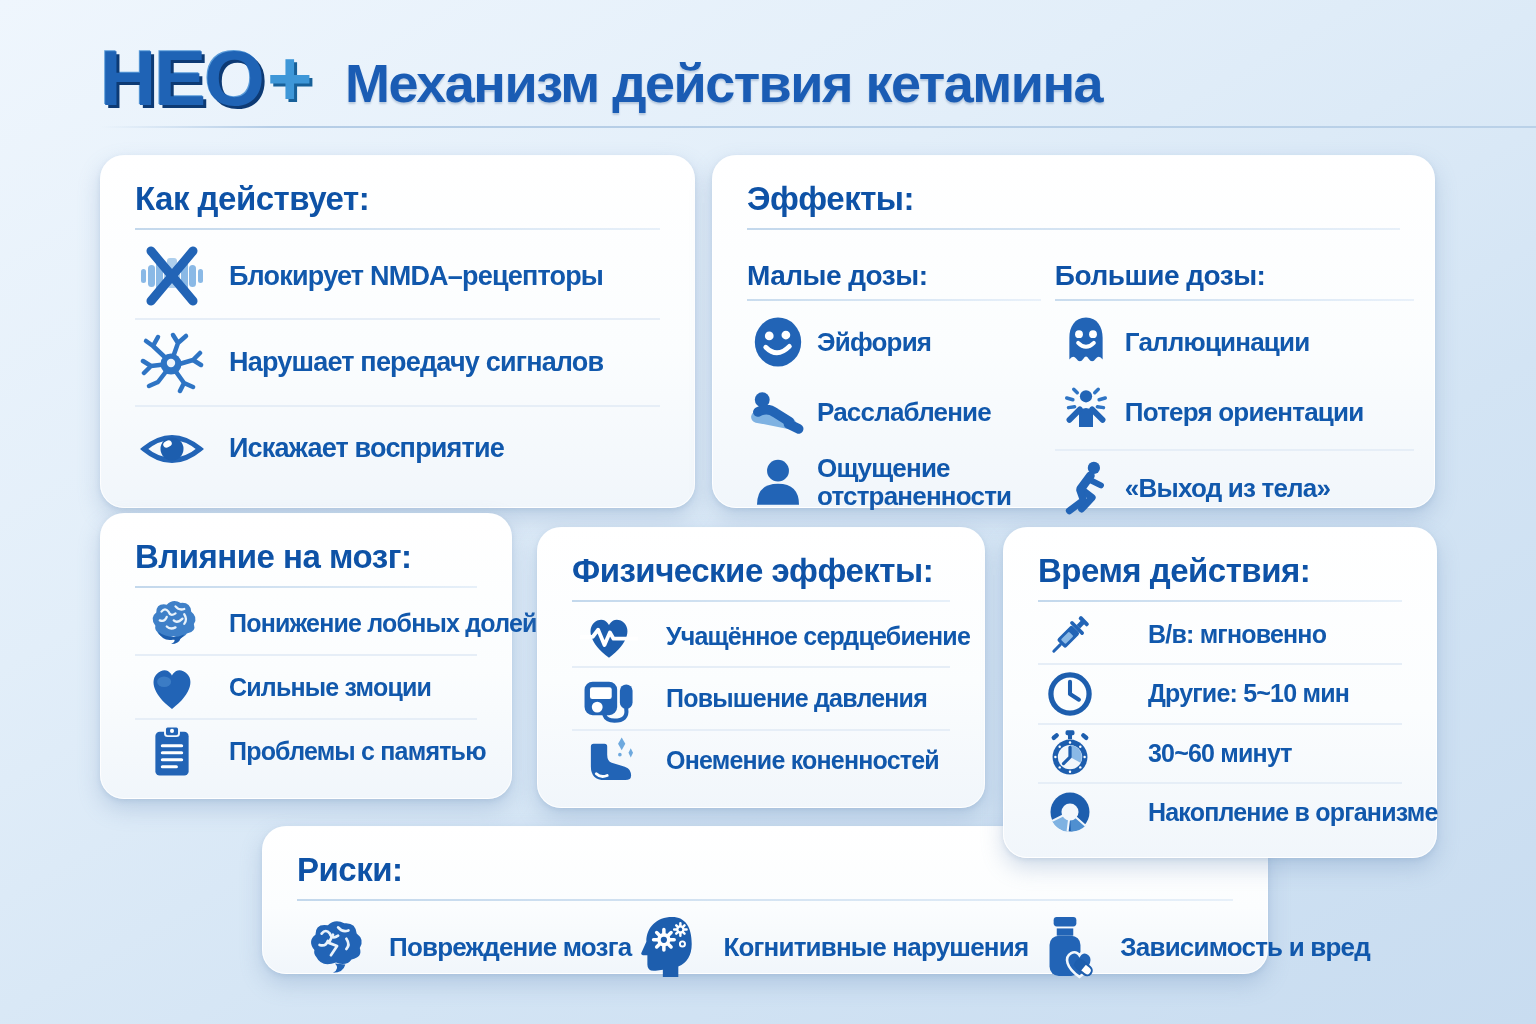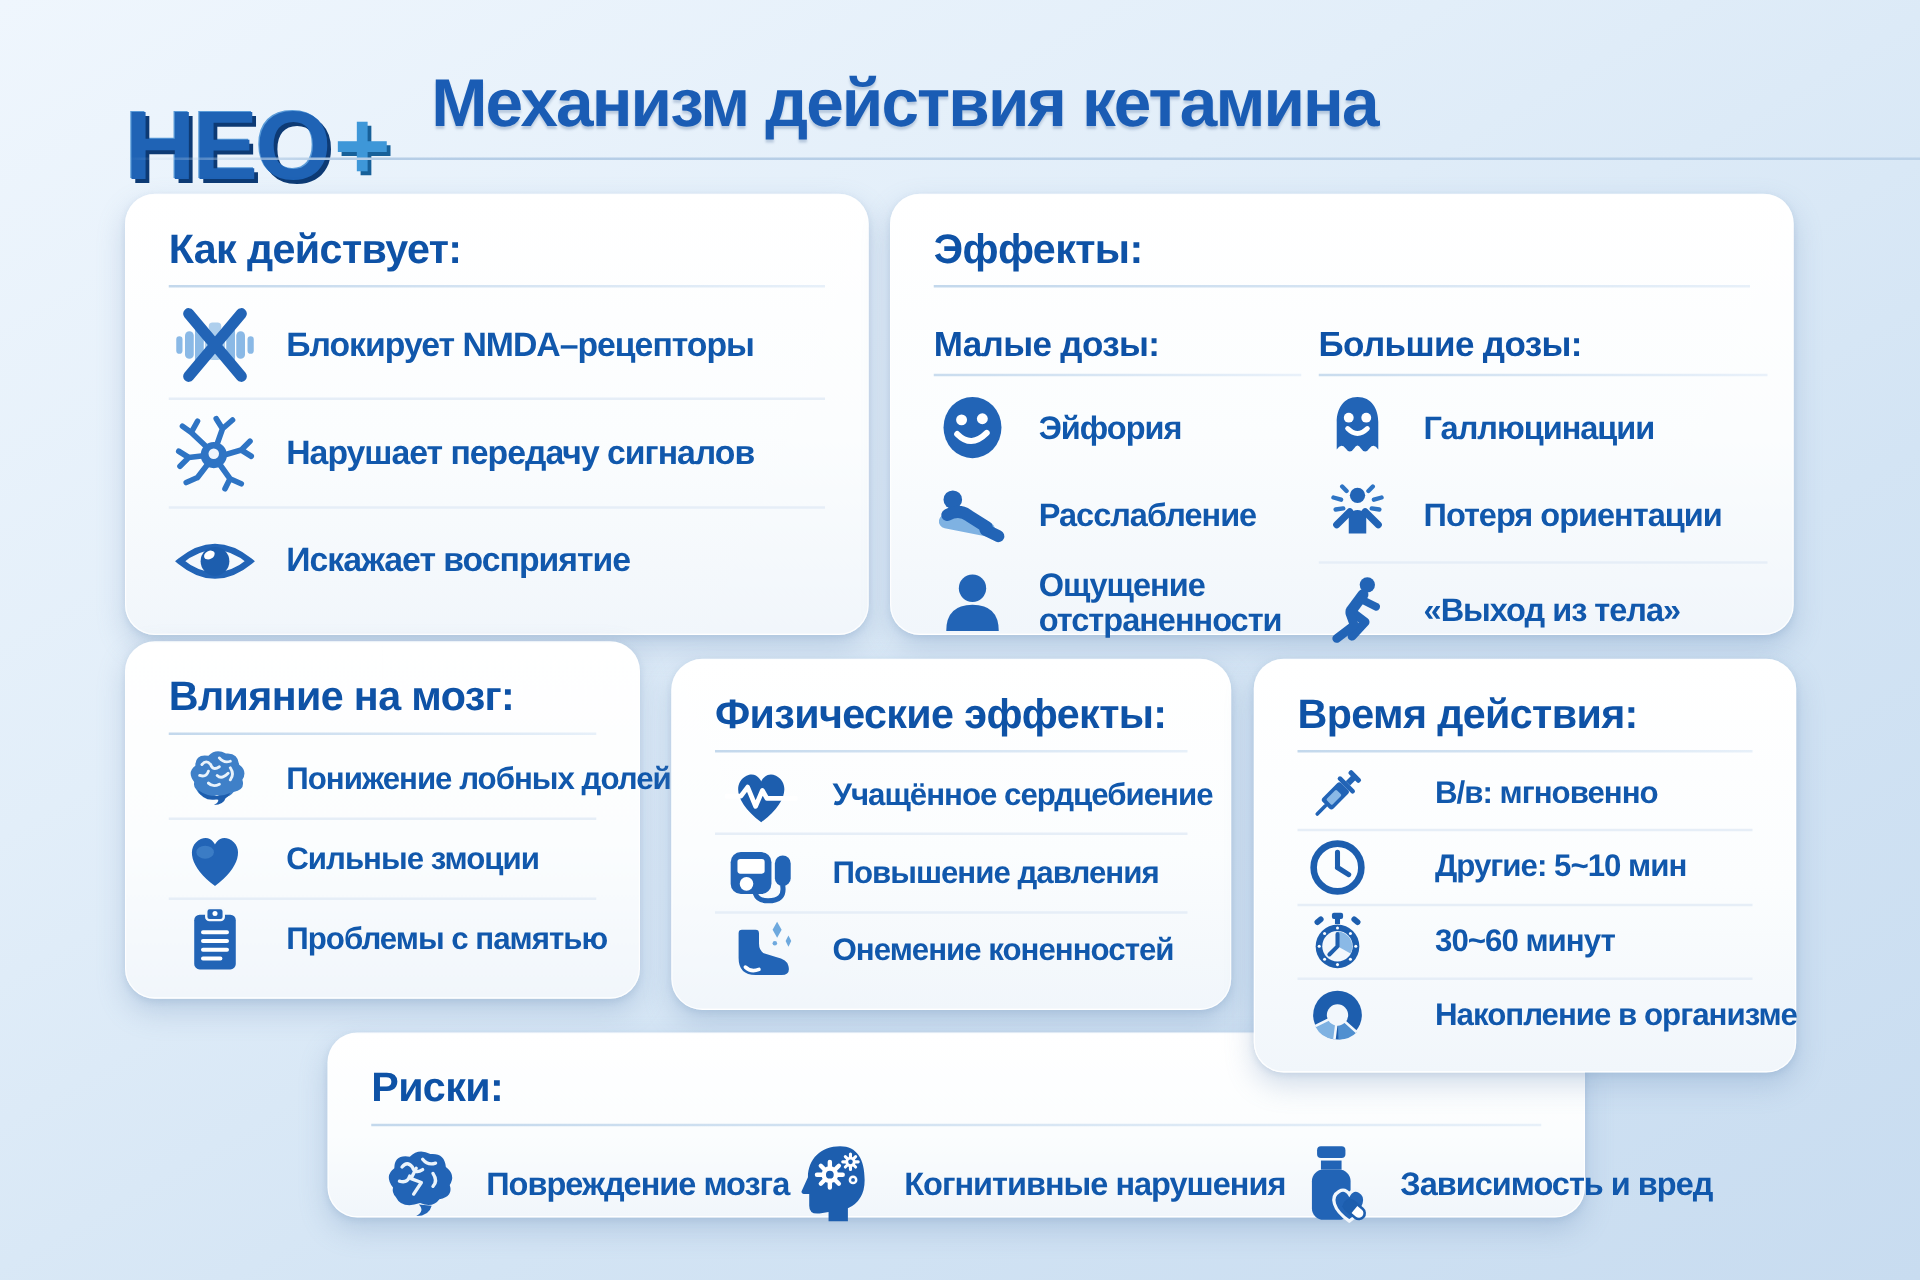--- a/index.html
+++ b/index.html
@@ -9,21 +9,21 @@
     background: linear-gradient(150deg, #eff6fd 0%, #e2eef9 35%, #d3e4f4 65%, #c8dcf0 100%);
     position: relative;
     color: #1158ac;
   }
   .stage { position:absolute; inset:0; }
 
   
   .logo {
     position:absolute; left:100px; top:36px; height:84px;
     display:flex; align-items:center;
-    font-weight:800; font-size:78px; letter-spacing:-2px; line-height:1;margin-top:38px;
+    font-weight:800; font-size:78px; letter-spacing:-2px; line-height:1;
   }
   .logo-neo { color:#1f63b5; text-shadow: 3px 3px 0 #0d3a74, -1px -1px 0 #5a9bd8; }
   .logo-plus { color:#3e97d8; text-shadow: 3px 3px 0 #176099; margin-left:4px; }
   .page-title {
     position:absolute; left:345px; top:52px;
     font-size:54px; font-weight:800; letter-spacing:-1.5px;
     color:#1a5cb4; text-shadow: 0 2px 2px rgba(18,60,120,.22);
     white-space:nowrap;
   }
   .header-rule {
@@ -49,21 +49,21 @@
 
   .rows { display:flex; flex-direction:column; height:calc(100% - 52px); }
   .row { flex:1; display:flex; align-items:center; gap:20px; }
   .row + .row { border-top:2px solid #e6eef7; }
   .icon { flex:0 0 74px; display:flex; justify-content:center; align-items:center; }
   .label { font-size:27px; font-weight:700; letter-spacing:-0.8px; color:#1158ac; white-space:nowrap; line-height:1.08; }
   .label.wrap { white-space:normal; max-width:240px; }
 
   
   .cols { display:grid; grid-template-columns:45% 55%; column-gap:14px; margin-top:30px; }
-  .crow { display:flex; align-items:center; gap:22px; min-height:70px; }
+  .crow { display:flex; align-items:center; gap:8px; min-height:70px; }
   .crow .icon { flex:0 0 62px; }
   .mini-sep { height:2px; background:#e6eef7; margin:2px 0; }
 
   
   .card-how .icon svg       { width:64px; height:64px; }
   .card-effects .icon svg   { width:56px; height:56px; }
   .card-brain .icon svg     { width:56px; height:56px; }
   .card-brain .label        { font-size:25px; }
   .card-physical .icon svg  { width:58px; height:58px; }
   .card-physical .label     { font-size:25px; }
@@ -74,21 +74,21 @@
 
   
   .risk-items { display:flex; justify-content:space-between; align-items:center; height:84px; padding-right:48px; }
   .risk-item { display:flex; align-items:center; gap:18px; }
   .risk-item .icon svg { width:66px; height:66px; }
   .risk-item .label { font-size:26px; }
 
   .card-how      { left:100px;  top:155px; width:595px;  height:353px; }
   .card-effects  { left:712px;  top:155px; width:723px;  height:353px; }
   .card-brain    { left:100px;  top:513px; width:412px;  height:286px; }
-  .card-physical { left:537px;  top:527px; width:448px;  height:281px;border-radius:25px; }
+  .card-physical { left:537px;  top:527px; width:448px;  height:281px; }
   .card-duration { left:1003px; top:527px; width:434px;  height:331px; z-index:3; }
   .card-risks    { left:262px;  top:826px; width:1006px; height:148px; z-index:2; }
 </style>
 </head>
 <body>
 
 <div class="stage">
 
   <div class="logo">
     <span class="logo-neo">НЕО</span>

